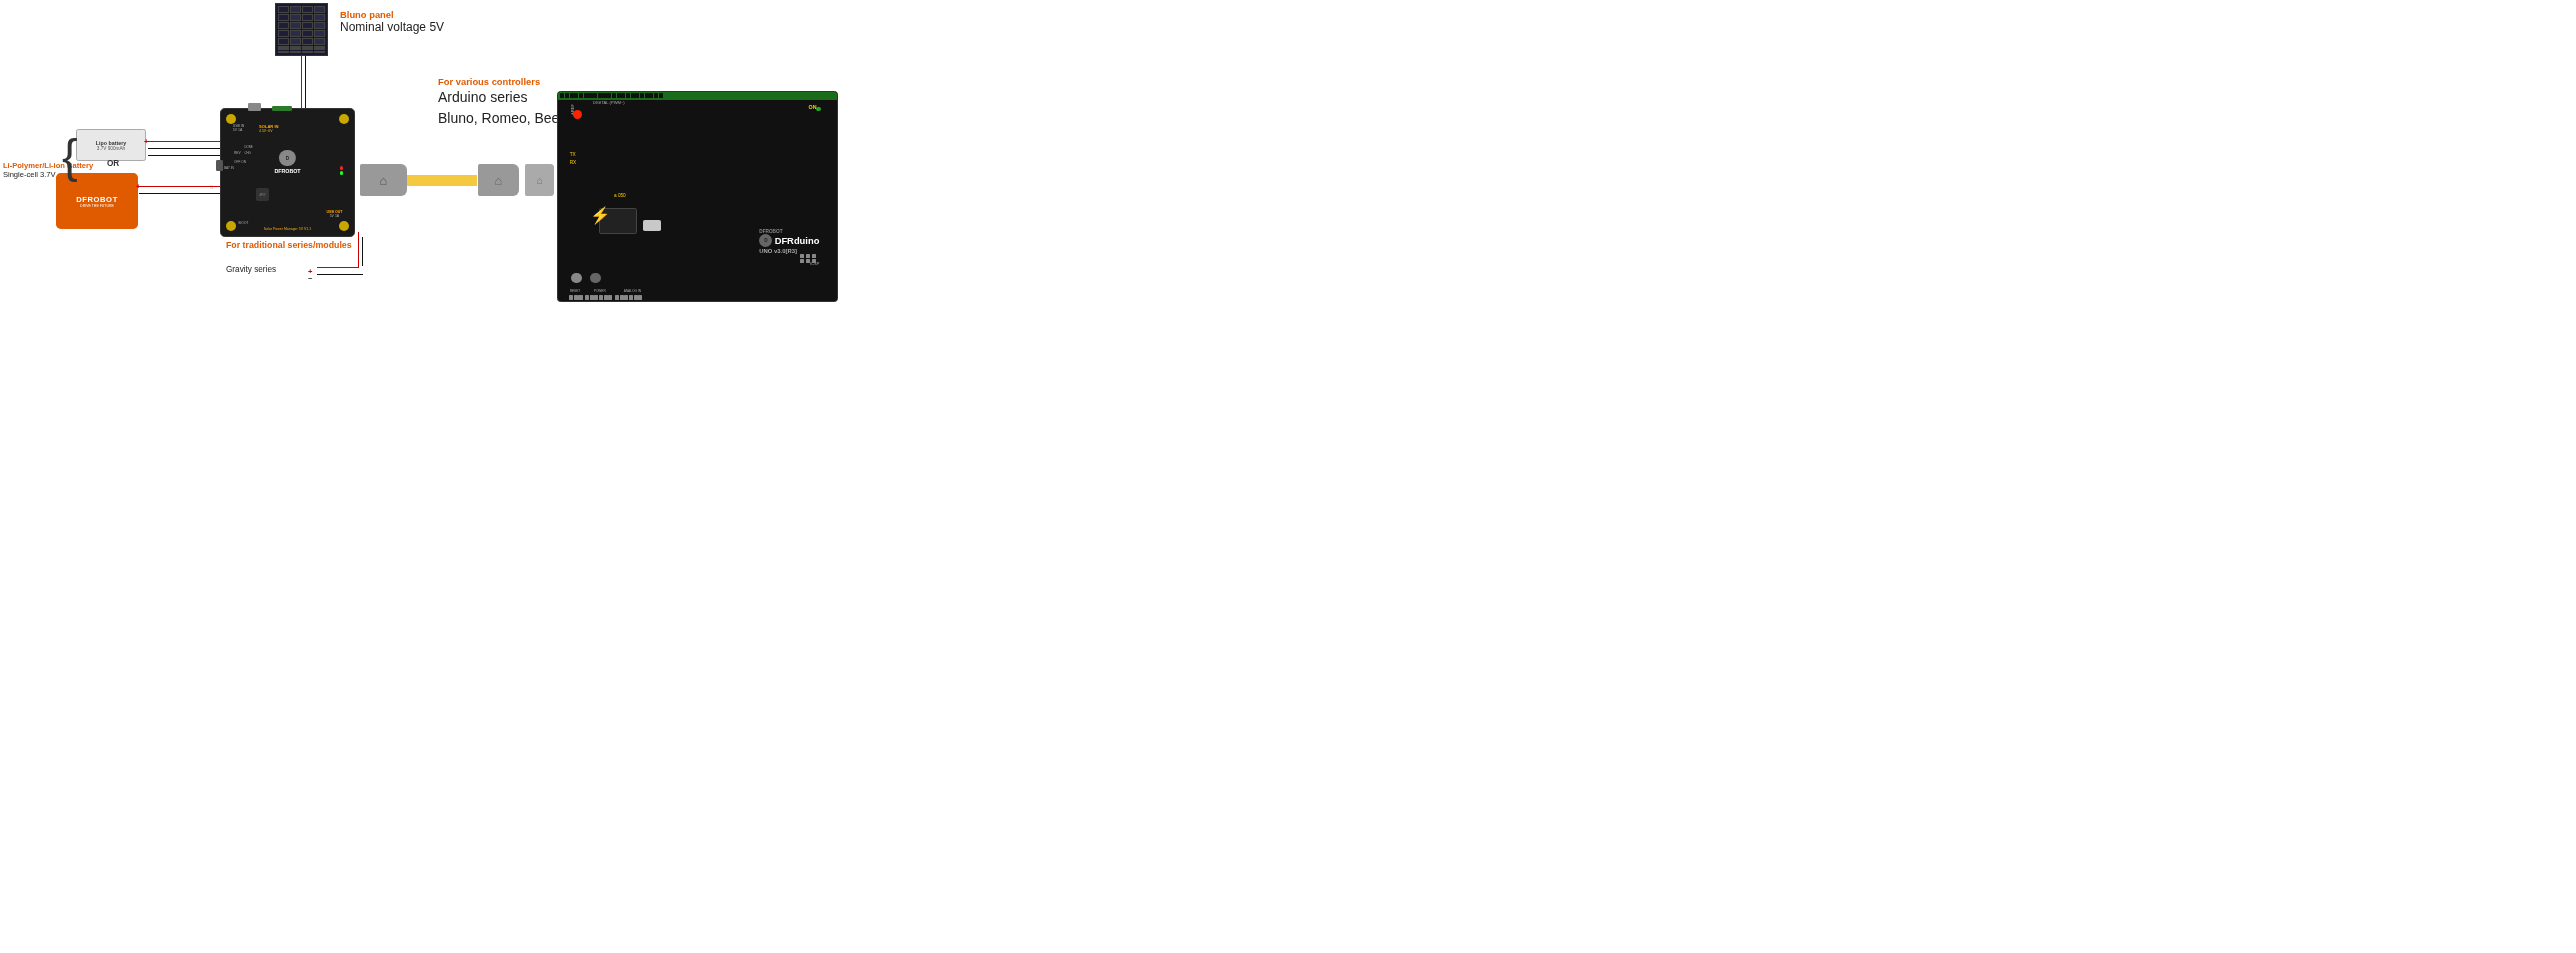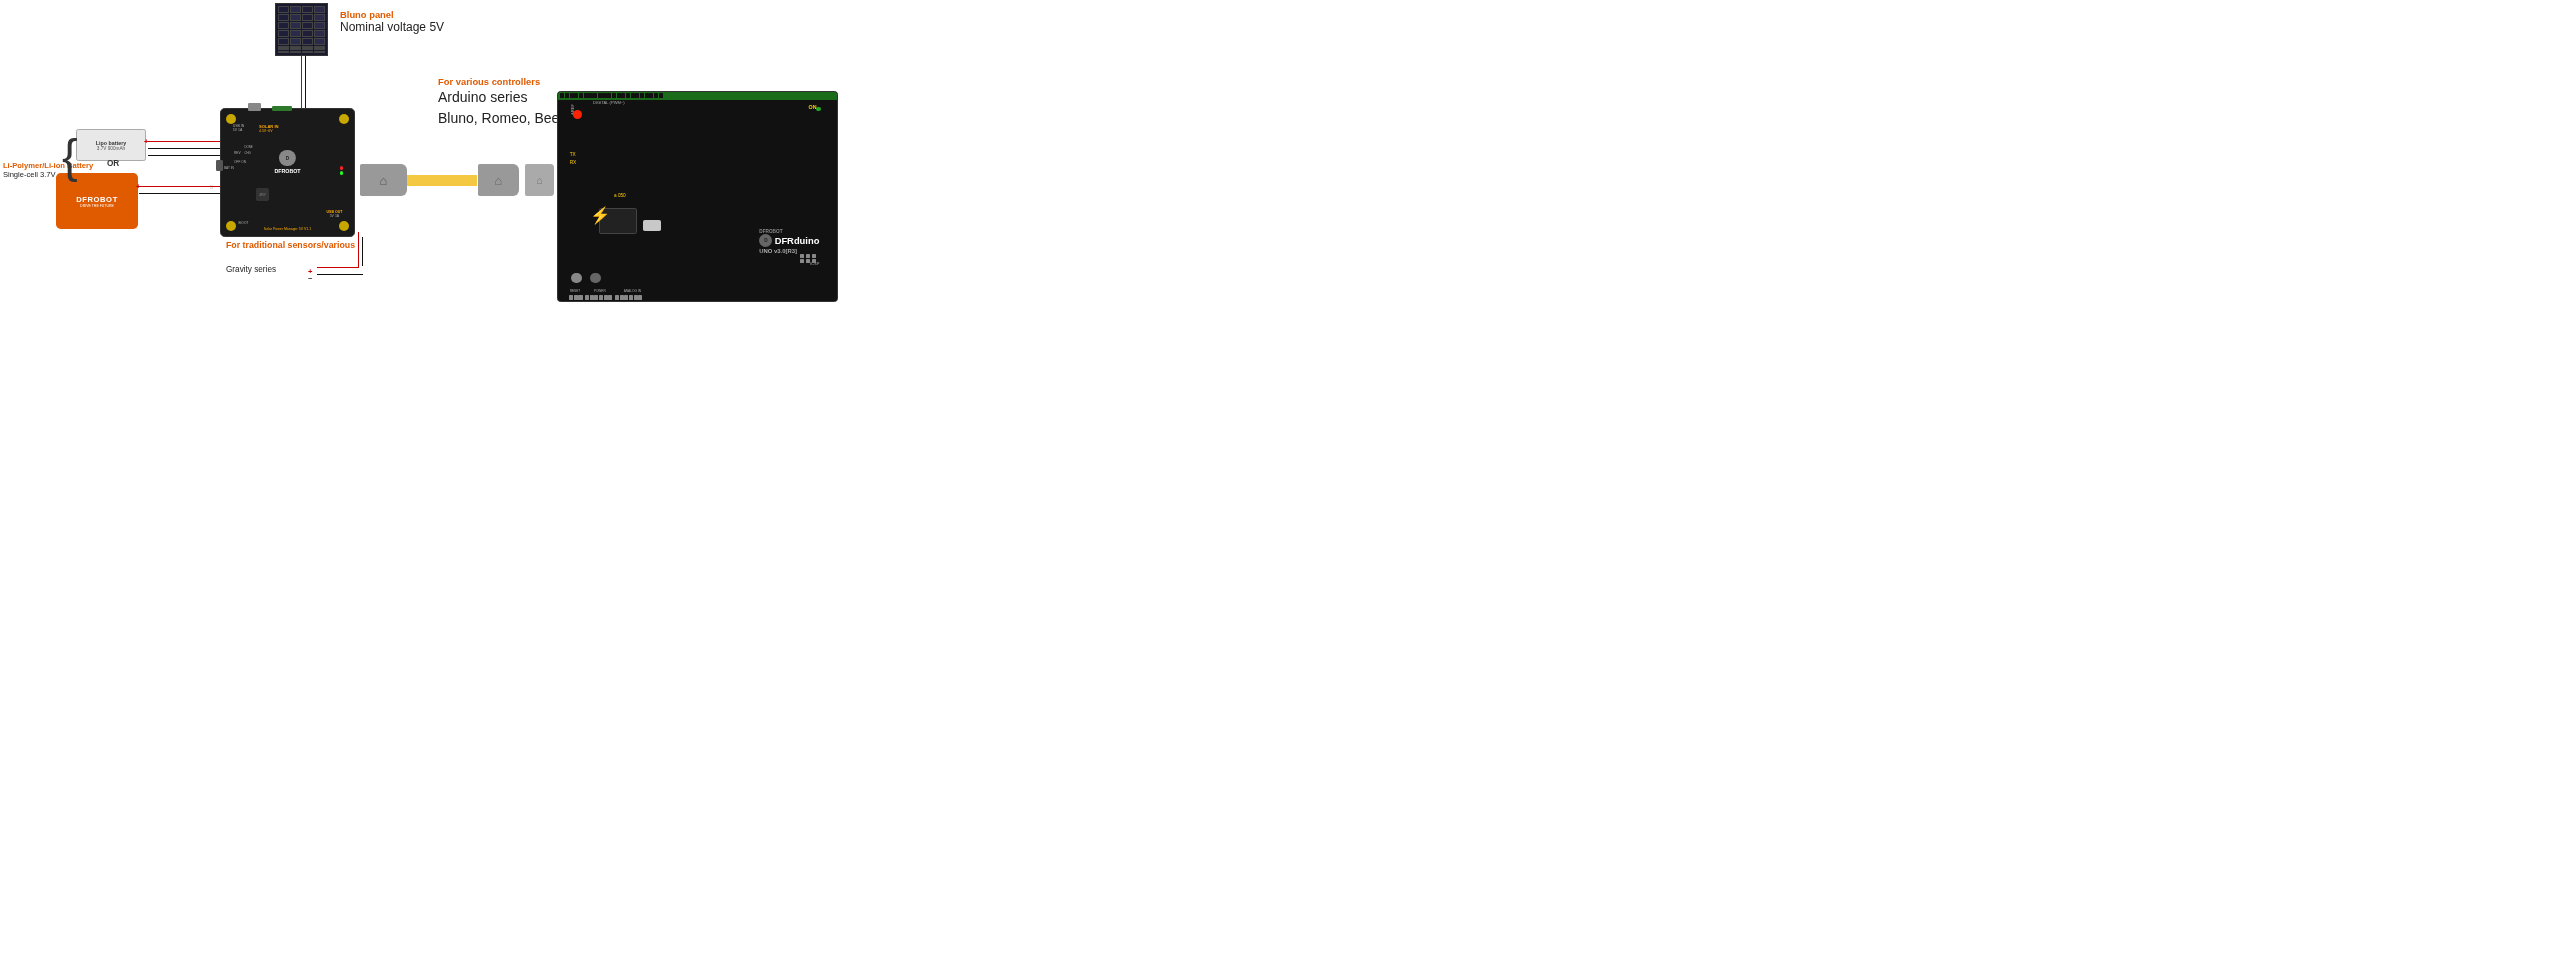--- a/index.html
+++ b/index.html
@@ -643,21 +643,21 @@
 
   <div class="usb-out-wire-v"></div>
   <div class="usb-out-wire-neg-v"></div>
   <div style="position:absolute;top:267px;left:317px;width:42px;height:1.2px;background:#cc0000;"></div>
   <div style="position:absolute;top:274px;left:317px;width:46px;height:1.2px;background:#111;"></div>
 
   <div class="plus-near-usb">+</div>
   <div class="minus-near-usb">−</div>
 
   <div class="label-sensors">
-    <div class="title">For traditional sensors/various</div>
+    <div class="title">For traditional series/modules</div>
     <div class="subtitle">Gravity series</div>
   </div>
 
   <div class="arduino-board">
 
     <div style="position:absolute;top:0;left:0;right:0;height:7.6px;background:#1a6b1a;border-radius:2.3px 2.3px 0 0;display:flex;gap:0.6px;padding:1.2px 2.3px;">
       <div style="width:4.1px;height:5.3px;background:#111;border-radius:0.6px;"></div>
       <div style="width:4.1px;height:5.3px;background:#111;border-radius:0.6px;"></div>
       <div style="width:4.1px;height:5.3px;background:#111;border-radius:0.6px;"></div>
       <div style="width:4.1px;height:5.3px;background:#111;border-radius:0.6px;"></div>

